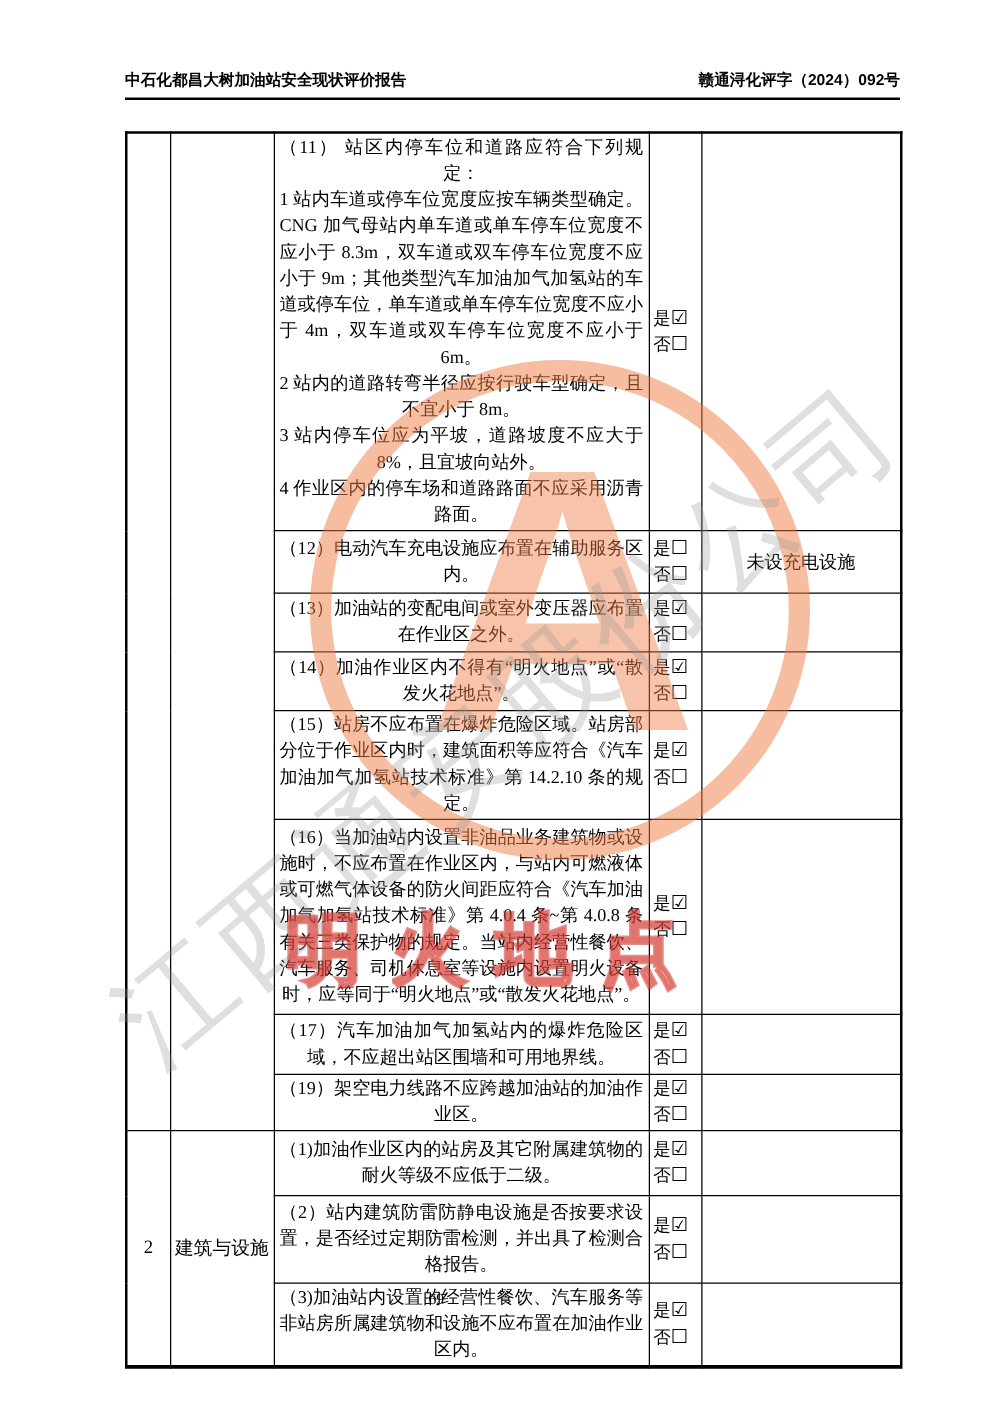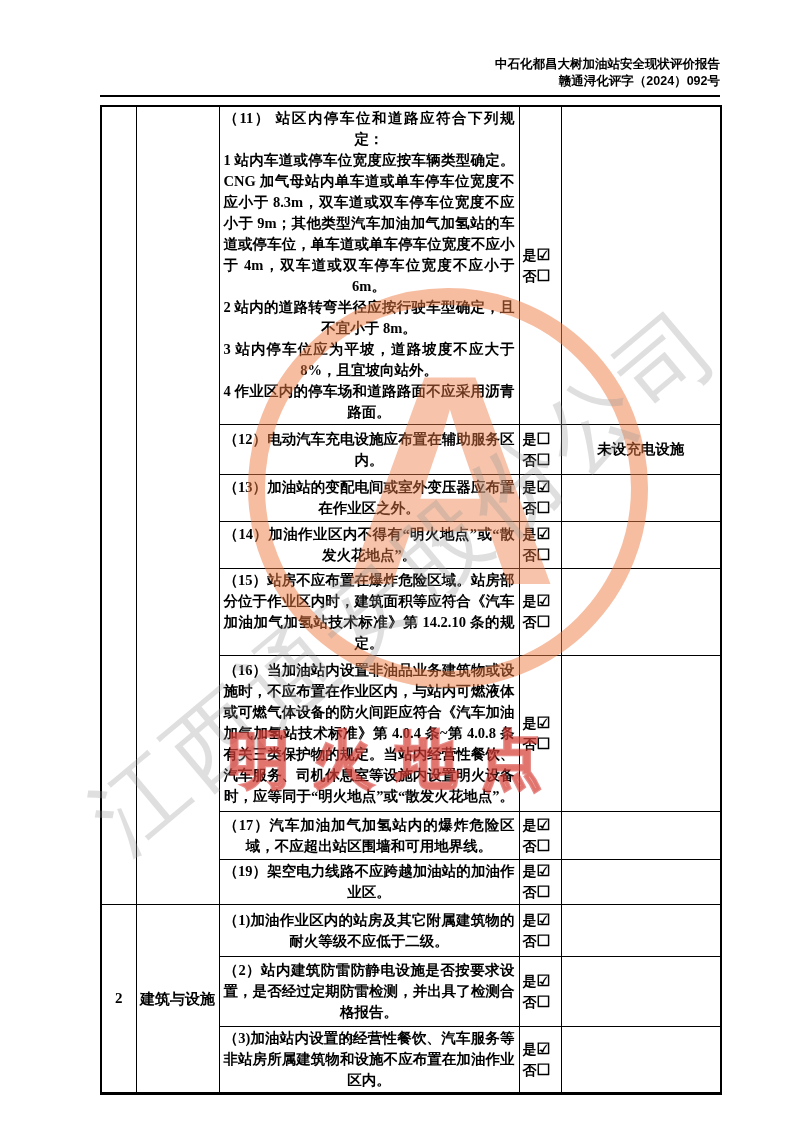--- a/index.html
+++ b/index.html
@@ -5,26 +5,26 @@
   html,body{margin:0;padding:0;}
   body{
     width:793px;height:1122px;position:relative;background:#ffffff;
     font-family:"Liberation Serif", serif;color:#000;overflow:hidden;
   }
   
   .page-header{
     position:absolute;left:100px;top:56px;width:620px;
     display:flex;justify-content:space-between;align-items:flex-end;
     border-bottom:2px solid #000;padding-bottom:5px;
-    font-size:12.5px;font-weight:bold;font-family:"Liberation Sans", sans-serif;flex-direction:column;
+    font-size:12.5px;font-weight:bold;font-family:"Liberation Sans", sans-serif;
   }
   
   .tbl-wrap{position:absolute;left:100px;top:105px;width:620px;}
   table{border-collapse:collapse;table-layout:fixed;width:620px;}
-  td{border:1.6px solid #000;vertical-align:middle;padding:1px 4px;box-sizing:border-box;font-weight:bold;}
+  td{border:1.6px solid #000;vertical-align:middle;padding:1px 4px;box-sizing:border-box;}
   table{border:2.2px solid #000;border-bottom:3.5px solid #000;}
   .c-item{text-align:justify;}
   .c-item p{margin:0;font-size:14.5px;line-height:21px;text-align:justify;text-align-last:center;}
   .c-chk{padding:1px 2px;}
   .chk-line{font-size:14px;line-height:20px;white-space:nowrap;text-align:left;padding-left:1px;}
   .chk-line .box{font-size:15.5px;}
   .c-remark{text-align:center;font-size:14.5px;}
   .c-seq{text-align:center;font-size:15px;}
   .c-cat{text-align:center;font-size:15px;line-height:22px;padding:1px 0;}
   

